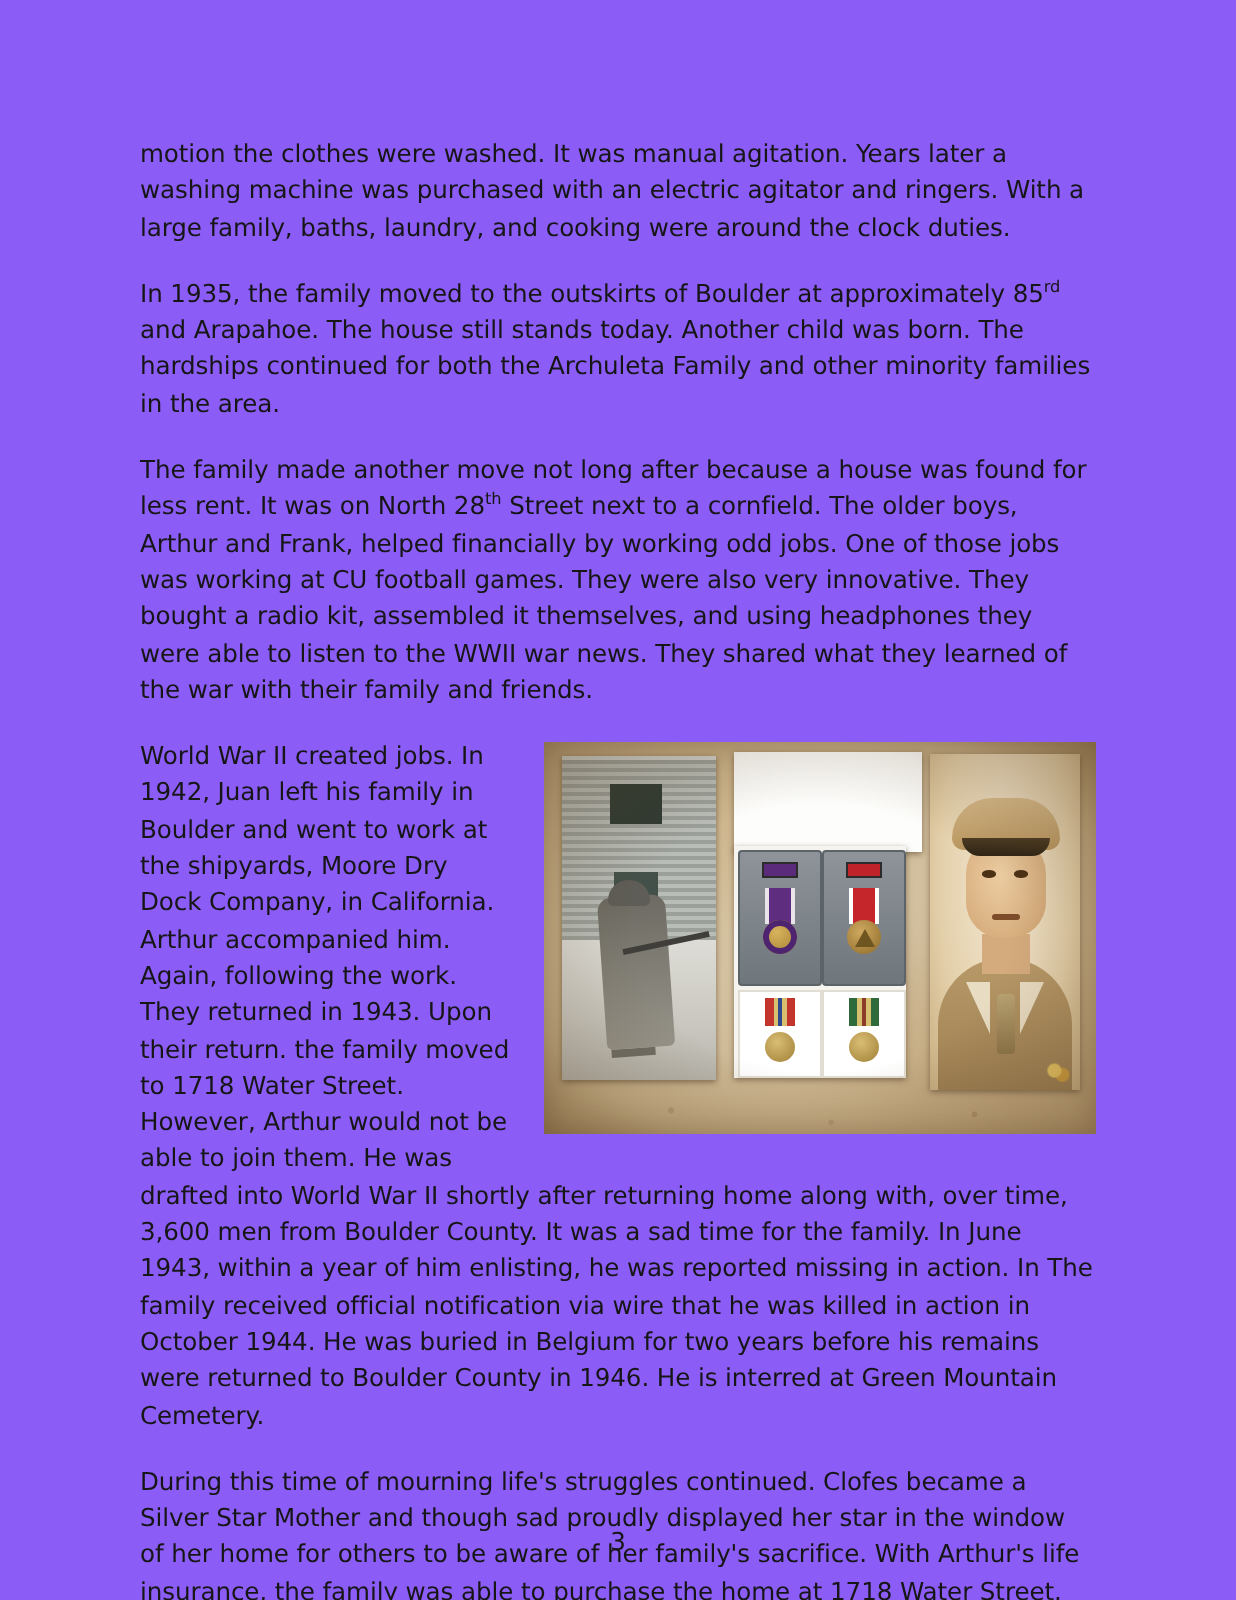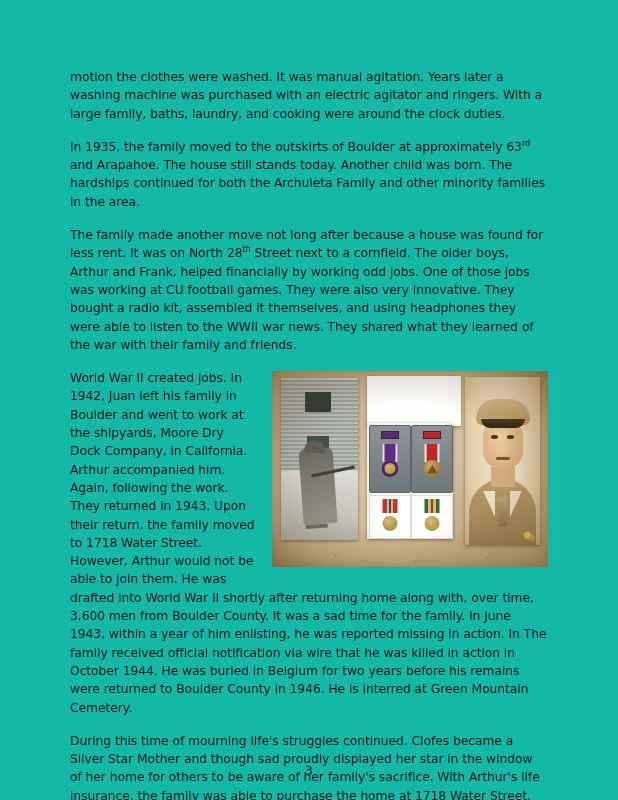--- a/index.html
+++ b/index.html
@@ -14,21 +14,21 @@
     font-family: "DejaVu Sans", sans-serif;
     color: #1a1a1a;
     overflow: hidden;
   }
 
   .page {
     position: absolute;
     left: 0; top: 0;
     width: 618px;
     height: 800px;
-    background: #14b8a6;
+    background: #8b5cf6;
   }
 
   .content {
     position: absolute;
     left: 70px;
     top: 68px;
     width: 478px;
   }
 
   p.para {
@@ -320,21 +320,21 @@
 </style>
 </head>
 <body>
 
 <div class="page">
 
   <div class="content">
 
     <p class="para">motion the clothes were washed.  It was manual agitation.  Years later a washing machine was purchased with an electric agitator and ringers.  With a large family, baths, laundry, and cooking were around the clock duties.</p>
 
-    <p class="para"><span>In 1935, the family moved to the outskirts of Boulder at approximately 63</span><sup>rd</sup><span> and Arapahoe.  The house still stands today.  Another child was born.  The hardships continued for both the Archuleta Family and other minority families in the area.</span></p>
+    <p class="para"><span>In 1935, the family moved to the outskirts of Boulder at approximately 85</span><sup>rd</sup><span> and Arapahoe.  The house still stands today.  Another child was born.  The hardships continued for both the Archuleta Family and other minority families in the area.</span></p>
 
     <p class="para"><span>The family made another move not long after because a house was found for less rent.  It was on North 28</span><sup>th</sup><span> Street next to a cornfield.  The older boys, Arthur and Frank, helped financially by working odd jobs.  One of those jobs was working at CU football games.  They were also very innovative.  They bought a radio kit, assembled it themselves, and using headphones they were able to listen to the WWII war news.  They shared what they learned of the war with their family and friends.</span></p>
 
     <p class="para">
       <span class="collage">
         <span class="speckle"></span>
 
         <span class="photo-soldier">
           <span class="ps-bldg"></span>
           <span class="ps-ground"></span>

